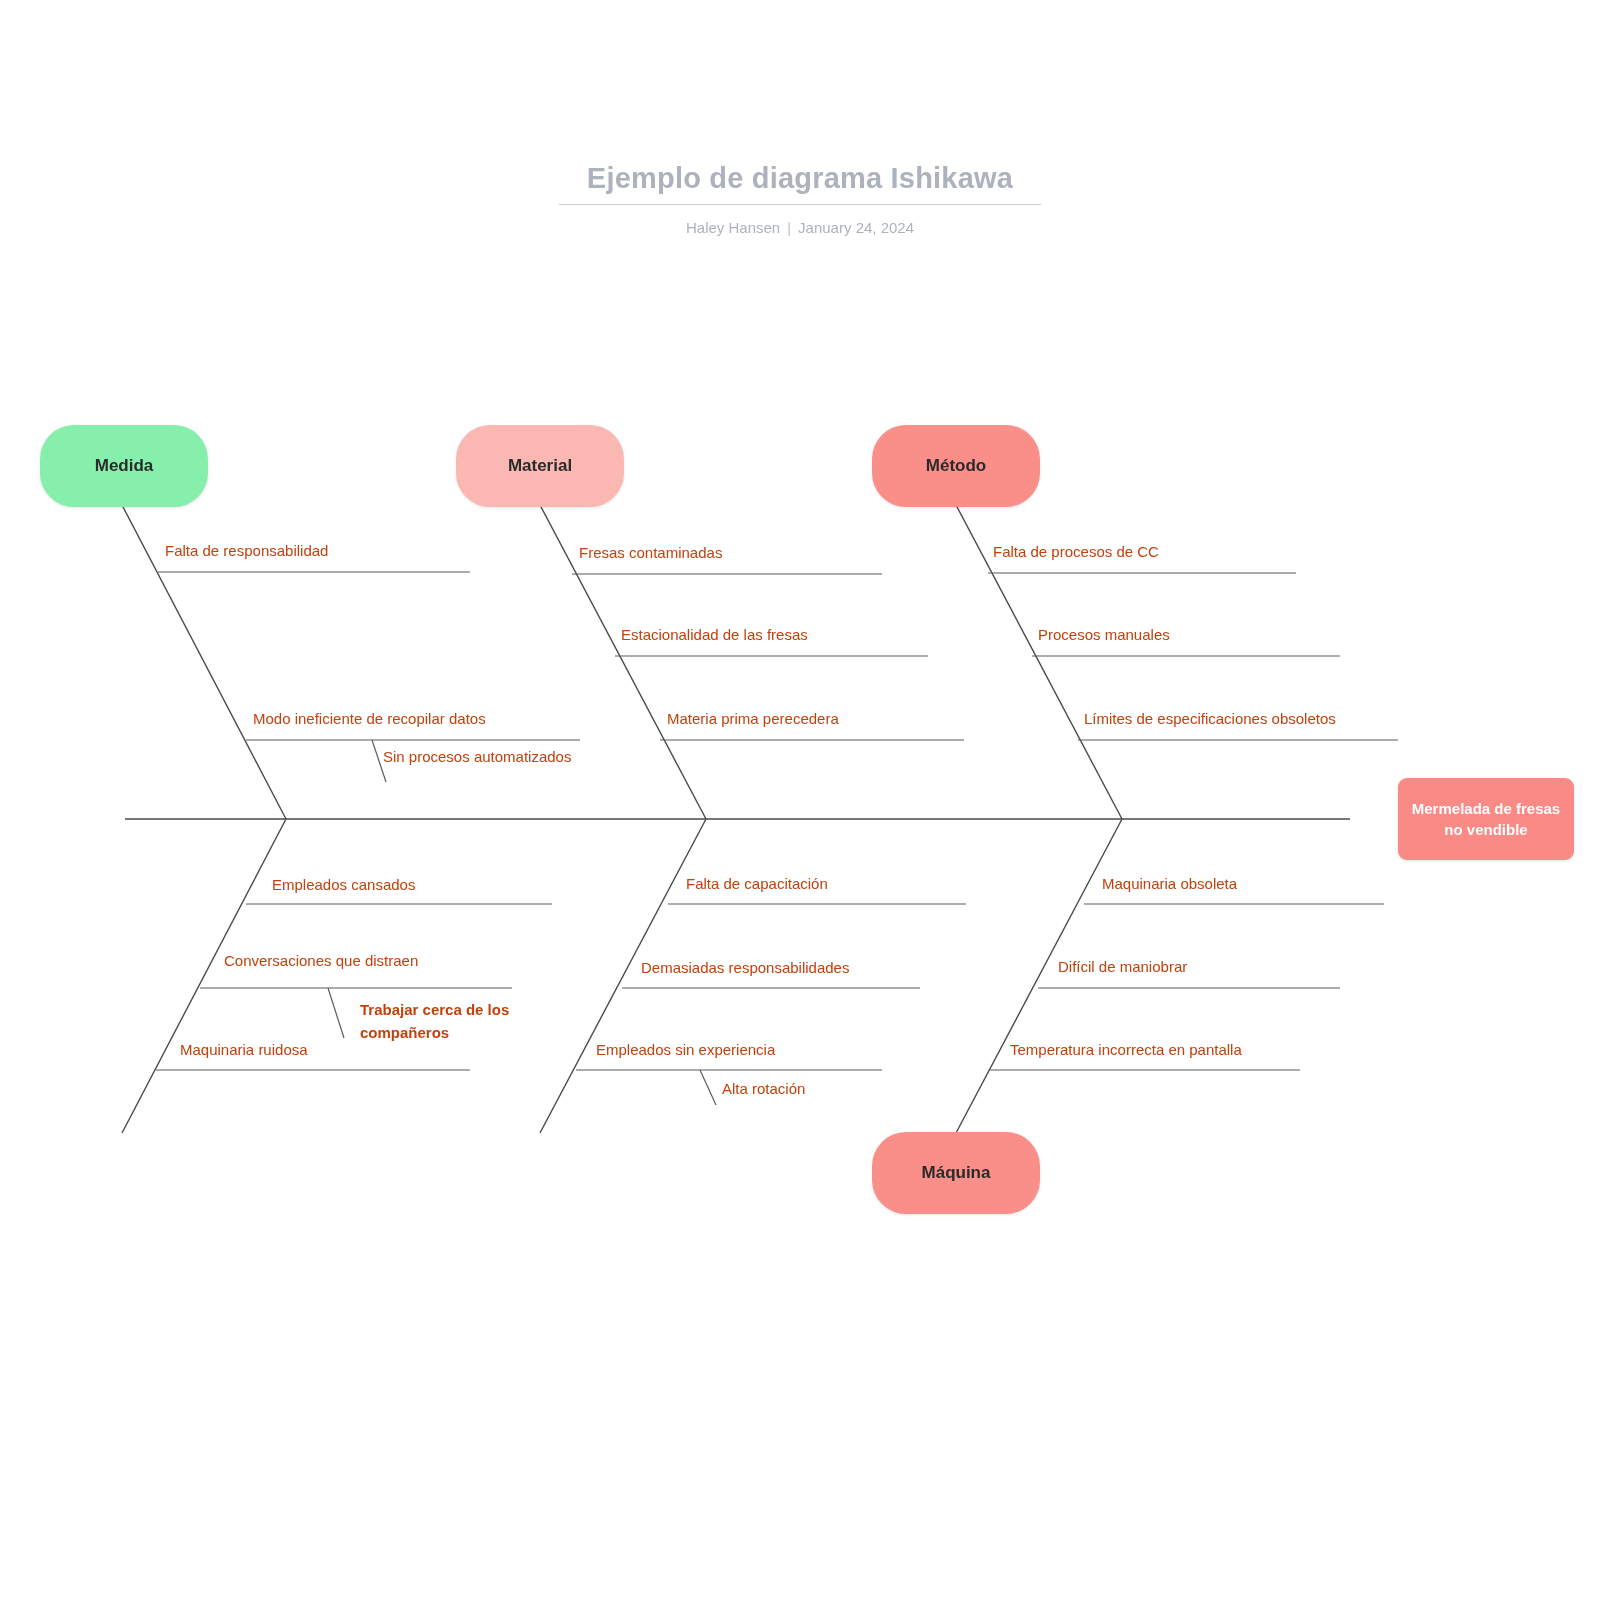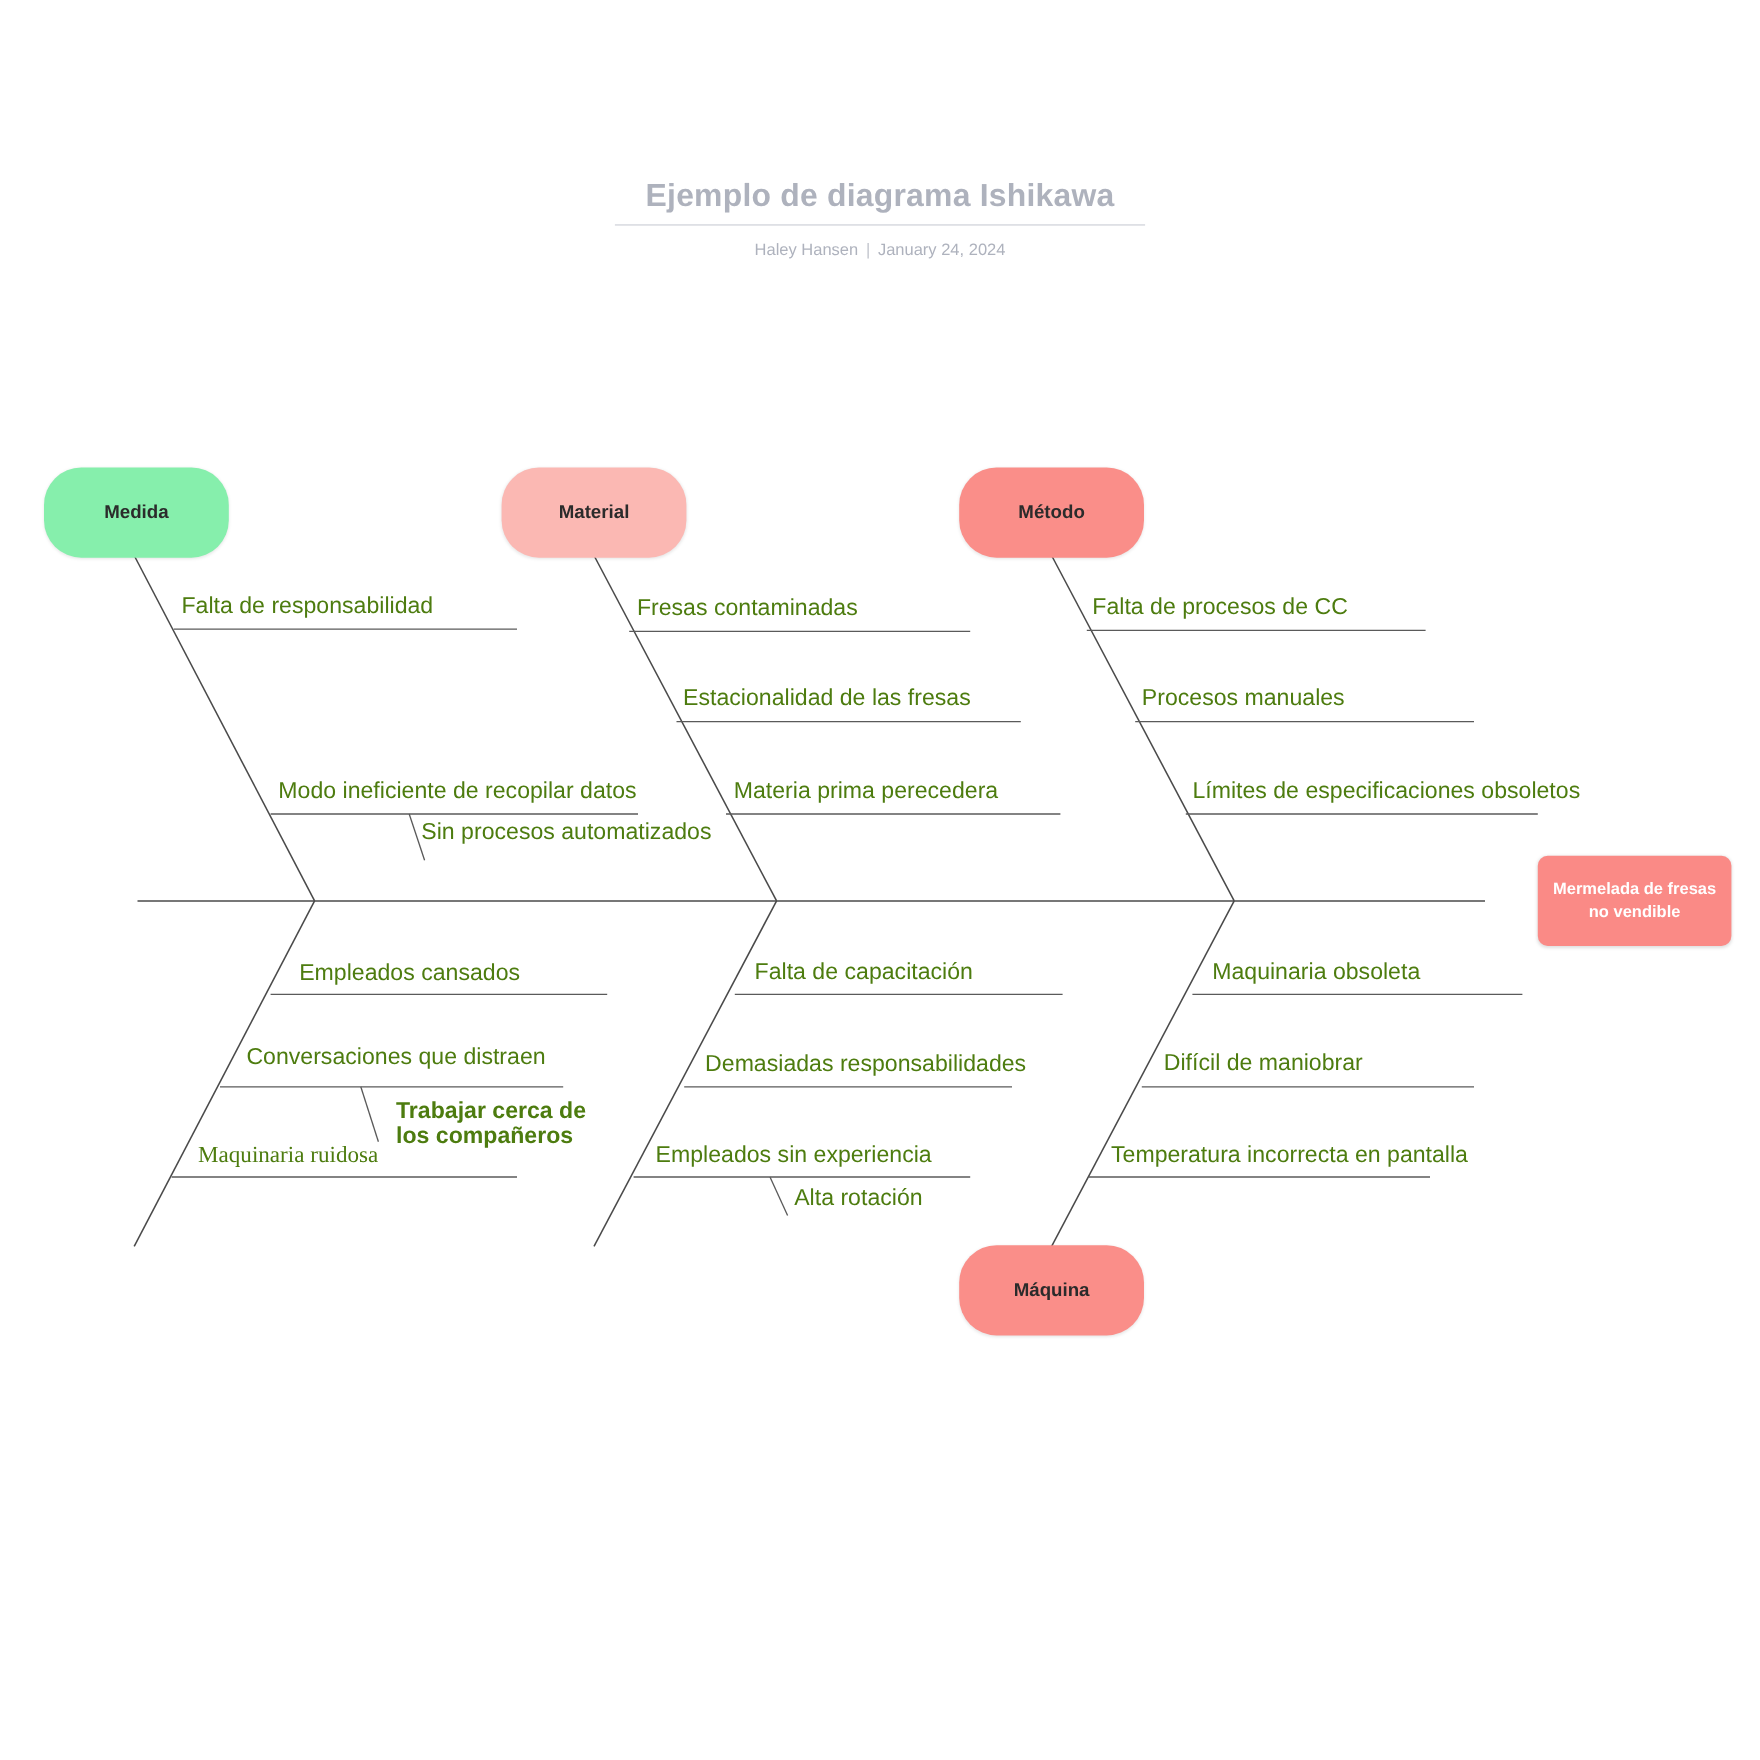--- a/index.html
+++ b/index.html
@@ -99,22 +99,22 @@
     line-height: 21px;
     padding: 0 10px;
     box-sizing: border-box;
     box-shadow: 0 1px 3px rgba(0,0,0,.13);
     margin-left: 48px;
   }
 
   
   .cause-label {
     position: absolute;
-    font-size: 21px;
-    color: #4d7c0f;
+    font-size: 15px;
+    color: #c2410c;
     line-height: 23px;
     white-space: nowrap;
   }
   .cause-label.wrap {
     white-space: normal;
     width: 190px;
     font-weight: bold;
   }
 </style>
 </head>
@@ -201,21 +201,21 @@
   <div class="cause-label" style="left:621px; top:623px;">Estacionalidad de las fresas</div>
   <div class="cause-label" style="left:667px; top:707px;">Materia prima perecedera</div>
 
   <div class="cause-label" style="left:993px; top:540px;">Falta de procesos de CC</div>
   <div class="cause-label" style="left:1038px; top:623px;">Procesos manuales</div>
   <div class="cause-label" style="left:1084px; top:707px;">Límites de especificaciones obsoletos</div>
 
   <div class="cause-label" style="left:272px; top:873px;">Empleados cansados</div>
   <div class="cause-label" style="left:224px; top:917px;margin-top:32px;">Conversaciones que distraen</div>
   <div class="cause-label wrap" style="left:360px; top:998px;">Trabajar cerca de los compañeros</div>
-  <div class="cause-label" style="left:180px; top:1038px;font-family:Liberation Serif, serif;">Maquinaria ruidosa</div>
+  <div class="cause-label" style="left:180px; top:1038px;">Maquinaria ruidosa</div>
 
   <div class="cause-label" style="left:686px; top:872px;">Falta de capacitación</div>
   <div class="cause-label" style="left:641px; top:956px;">Demasiadas responsabilidades</div>
   <div class="cause-label" style="left:596px; top:1038px;">Empleados sin experiencia</div>
   <div class="cause-label" style="left:722px; top:1077px;">Alta rotación</div>
 
   <div class="cause-label" style="left:1102px; top:872px;">Maquinaria obsoleta</div>
   <div class="cause-label" style="left:1058px; top:955px;">Difícil de maniobrar</div>
   <div class="cause-label" style="left:1010px; top:1038px;">Temperatura incorrecta en pantalla</div>
 

